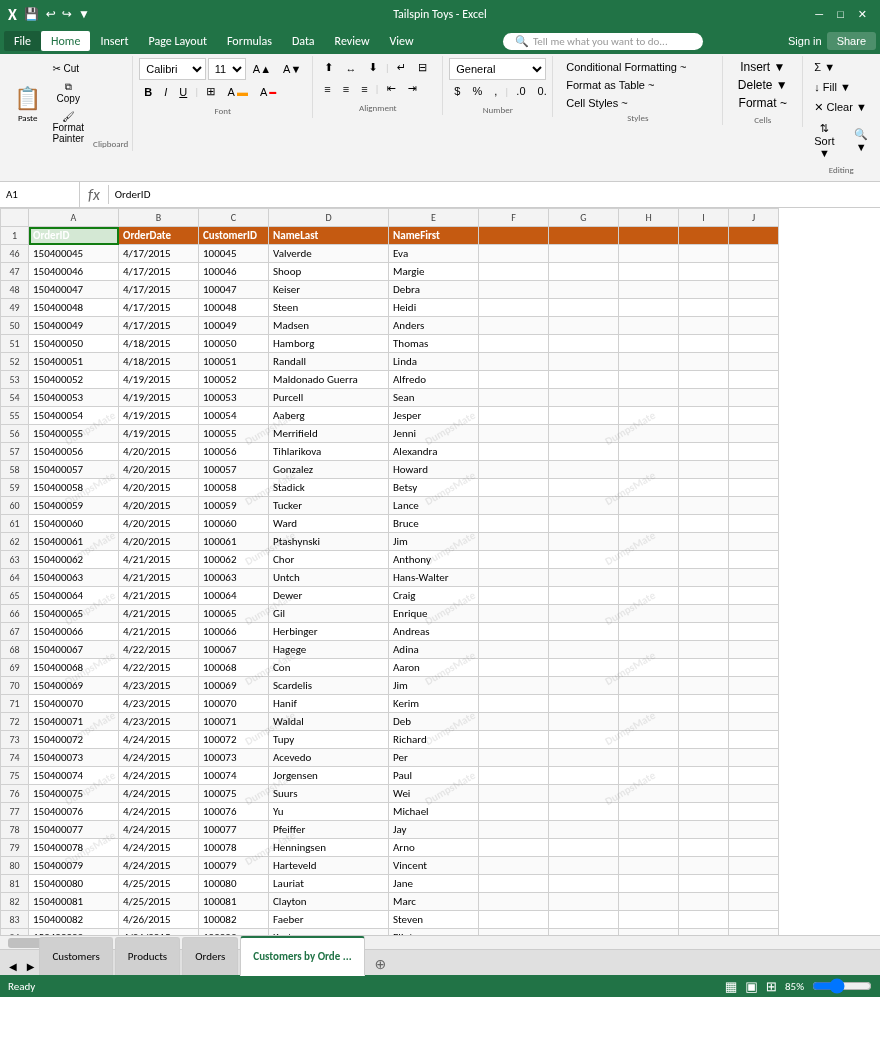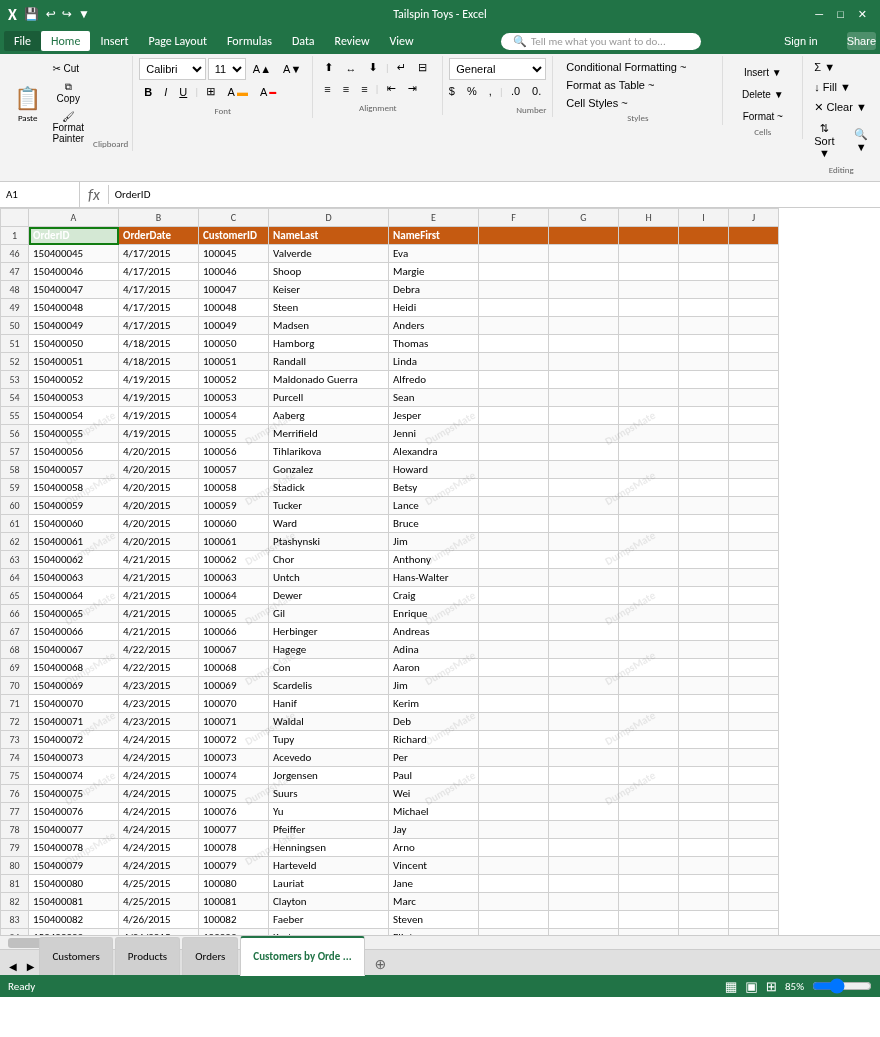--- a/index.html
+++ b/index.html
@@ -290,27 +290,26 @@
 
     
     .cells-group {
       display: flex;
       flex-direction: column;
       padding: 2px 4px;
       border-right: 1px solid #ddd;
       min-width: 80px;
     }
     .cell-action-btn {
-      font-size: 10px;
+      font-size: 12px;
       background: none;
       border: 1px solid transparent;
       cursor: pointer;
       padding: 1px 3px;
       border-radius: 2px;
-      margin-top: 7px;
     }
 
     
     .editing-group {
       display: flex;
       flex-direction: column;
       padding: 2px 6px;
     }
 
     .selected-cell {
@@ -359,21 +358,21 @@
   <div class="menu-item">Data</div>
   <div class="menu-item">Review</div>
   <div class="menu-item">View</div>
   <div style="flex:1; display:flex; align-items:center; justify-content:center;">
     <div style="background:white; border-radius:12px; padding:2px 12px; font-size:11px; color:#aaa; display:flex; align-items:center; gap:4px; min-width:200px;">
       <span>🔍</span>
       <span style="color:#999;">Tell me what you want to do...</span>
     </div>
   </div>
   <button class="wb-btn">Sign in</button>
-  <button class="wb-btn" style="background:rgba(255,255,255,0.2); border-radius:3px; padding:3px 0;margin-left:24px;">Share</button>
+  <button class="wb-btn" style="background:rgba(255,255,255,0.2); border-radius:3px; padding:3px 10px;">Share</button>
 </div>
 
 <div class="ribbon">
   <div class="ribbon-row">
 
     <div style="display:flex; align-items:flex-start; border-right:1px solid #ddd; padding:2px 4px;">
       <div class="clipboard-area">
         <div class="paste-btn">
           <span class="paste-icon">📋</span>
           <span style="font-size:9px;">Paste</span>
@@ -423,21 +422,21 @@
         <button class="ribbon-btn">≡</button>
         <button class="ribbon-btn">≡</button>
         <button class="ribbon-btn">≡</button>
         <span style="color:#ccc;">|</span>
         <button class="ribbon-btn">⇤</button>
         <button class="ribbon-btn">⇥</button>
       </div>
       <div class="ribbon-group-label">Alignment</div>
     </div>
 
-    <div style="display:flex; flex-direction:column; border-right:1px solid #ddd; padding:2px 6px; min-width:110px;align-items:flex-end;">
+    <div style="display:flex; flex-direction:column; border-right:1px solid #ddd; padding:2px 6px; min-width:110px;">
       <select class="ribbon-select" style="width:100%; margin-bottom:2px;">
         <option>General</option>
       </select>
       <div class="font-row">
         <button class="ribbon-btn">$</button>
         <button class="ribbon-btn">%</button>
         <button class="ribbon-btn">,</button>
         <span style="color:#ccc;">|</span>
         <button class="ribbon-btn">.0</button>
         <button class="ribbon-btn">0.</button>

